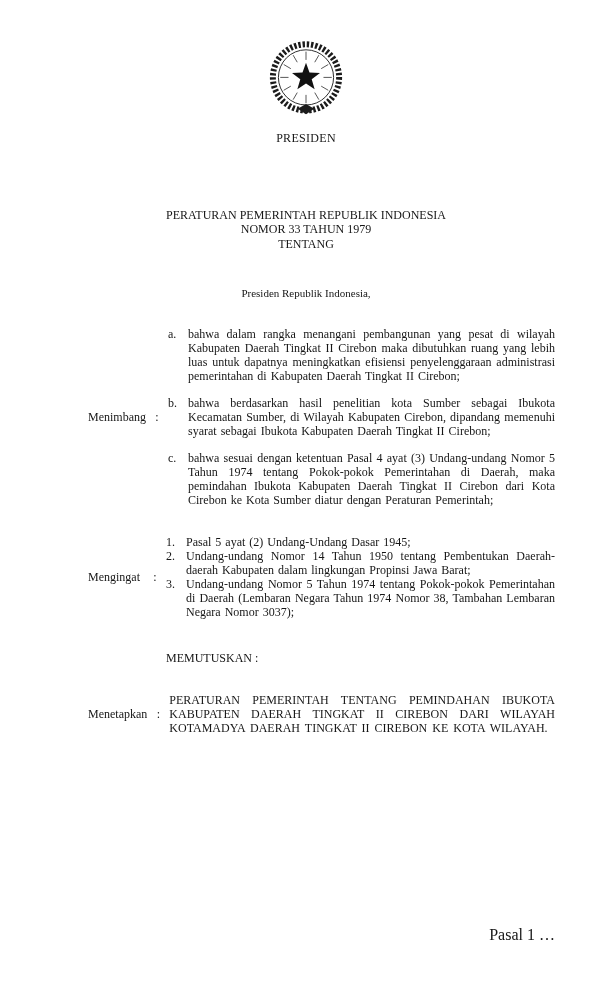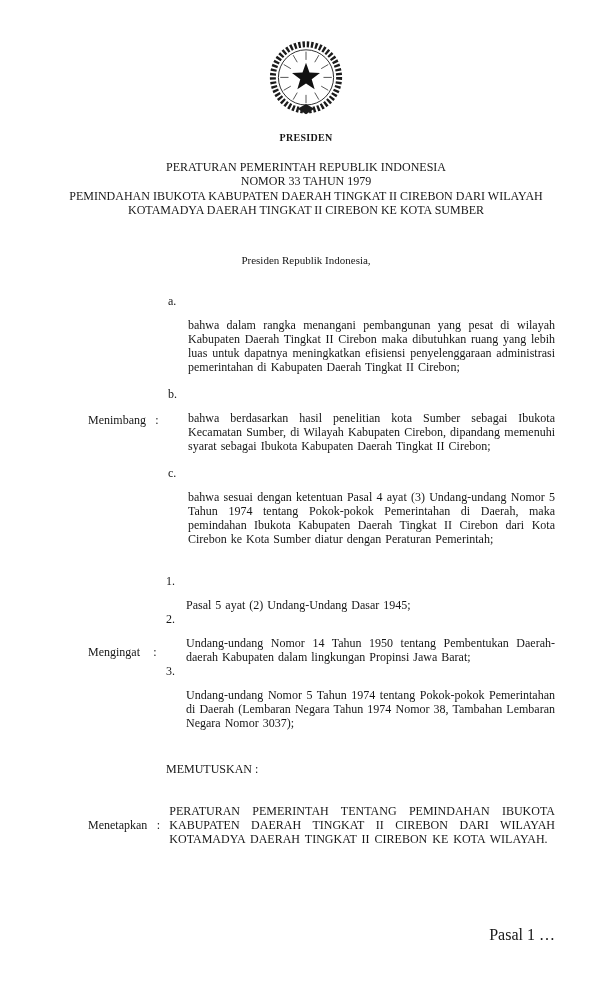--- a/index.html
+++ b/index.html
@@ -8,24 +8,24 @@
     background: #ffffff;
     font-family: "Liberation Serif", serif;
     color: #161616;
     position: relative;
     overflow: hidden;
   }
   .page { position: absolute; inset: 0; background: #fff; }
 
   .letterhead { text-align: center; padding-top: 36px; }
   .seal { display: block; margin: 0 auto 5px auto; }
-  .lh-line { font-size: 10px; letter-spacing: 0.3px; line-height: 10.5px; font-weight: bold; }
+  .lh-line { font-size: 12px; letter-spacing: 0.3px; line-height: 10.5px; }
 
   .title-block {
-    margin-top: 16px;
+    margin-top: 64px;
     text-align: center;
     font-size: 12px;
     line-height: 14.5px;
   }
   .title-block .wide { max-width: 505px; margin: 0 auto; }
 
   .salutation { text-align: center; margin-top: 36px; font-size: 11px; }
 
   .content {
     margin: 0 57px 0 88px;
@@ -33,21 +33,21 @@
     line-height: 14px;
   }
   .row { display: flex; align-items: center; margin-top: 28px; }
   .row .label { flex: 0 0 56px; }
   .row .colon { flex: 0 0 22px; text-align: center; }
   .row .rbody { flex: 1; min-width: 0; }
 
   .li { display: flex; margin-bottom: 13px; }
   .li:last-child { margin-bottom: 0; }
   .li .marker { flex: 0 0 20px; }
-  .li .text { flex: 1; text-align: justify; word-spacing: 1px; margin-top: 24px; }
+  .li .text { flex: 1; text-align: justify; word-spacing: 1px; }
 
   .decide { margin: 32px 0 0 78px; font-size: 12px; }
   .enact-text { text-align: justify; word-spacing: 2px; }
 
   .footer { position: absolute; right: 57px; top: 926px; font-size: 16px; }
 </style>
 </head>
 <body>
 
 <div class="page">
@@ -76,21 +76,21 @@
       <polygon fill="#111" points="50,29 53.8,39.7 65.2,40.1 56.2,47 59.4,57.9 50,51.5 40.6,57.9 43.8,47 34.8,40.1 46.2,39.7"></polygon>
 
       <path d="M41 79 L50 74 L59 79 L50 85 Z" fill="#1c1c1c"></path>
     </svg>
     <div class="lh-line">PRESIDEN</div>
   </div>
 
   <div class="title-block">
     <div>PERATURAN PEMERINTAH REPUBLIK INDONESIA</div>
     <div>NOMOR  33 TAHUN 1979</div>
-    <div class="wide">PEMINDAHAN IBUKOTA KABUPATEN DAERAH TINGKAT II CIREBON DARI WILAYAH KOTAMADYA DAERAH TINGKAT II CIREBON KE KOTA SUMBER</div>
+    <div>TENTANG</div>
   </div>
 
   <div class="salutation">Presiden Republik Indonesia,</div>
 
   <div class="content">
 
     <div class="row">
       <div class="label">Menimbang</div>
       <div class="colon">:</div>
       <div class="rbody">

